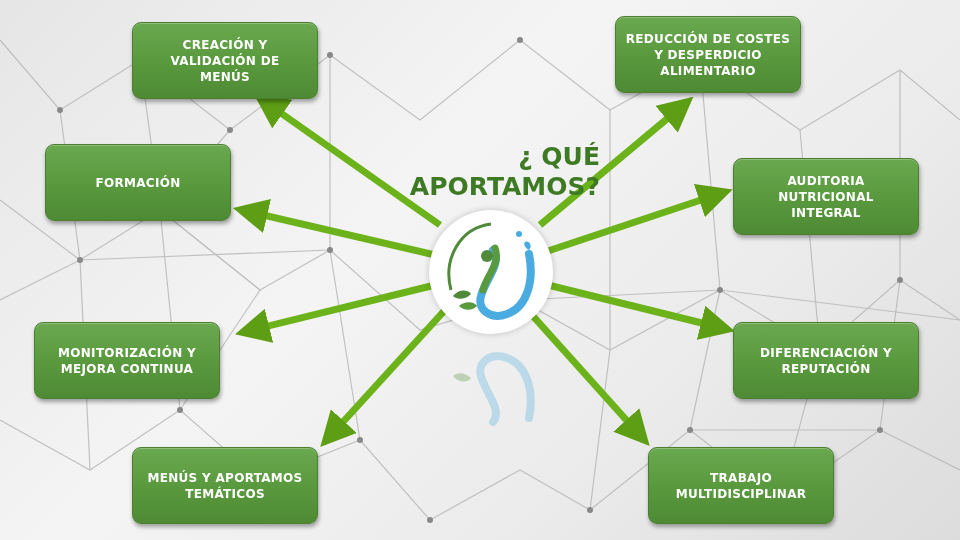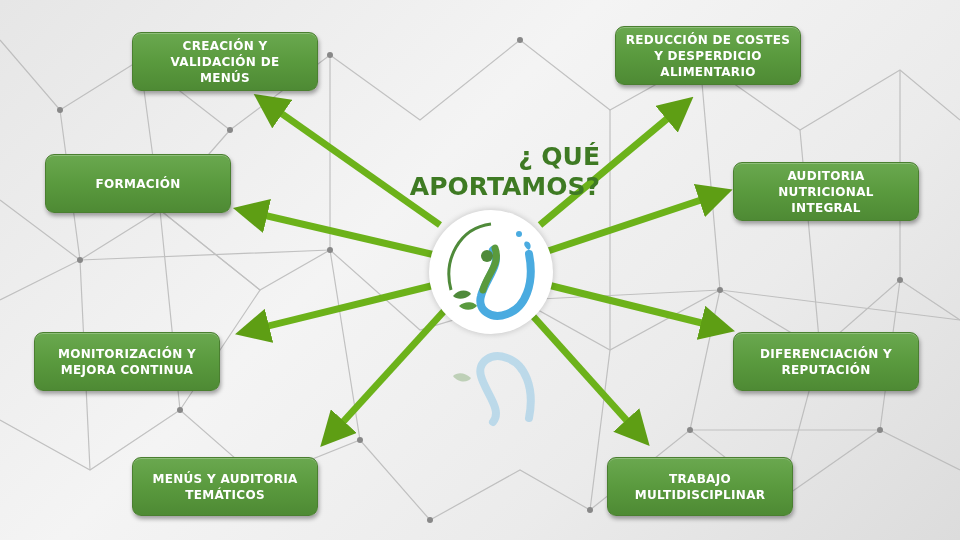--- a/index.html
+++ b/index.html
@@ -1,26 +1,26 @@
 <!DOCTYPE html>
 <html><head>
 <meta charset="utf-8">
 <style>
   html,body{margin:0;padding:0;}
   body{width:960px;height:540px;overflow:hidden;position:relative;
     background:linear-gradient(135deg,#e6e6e6 0%,#f4f4f4 40%,#ebebeb 70%,#dcdcdc 100%);
     font-family:"DejaVu Sans","Liberation Sans",sans-serif;}
   svg.bg{position:absolute;left:0;top:0;}
-  .box{position:absolute;width:186px;height:59px;border-radius:9px;
+  .box{position:absolute;width:186px;height:77px;border-radius:9px;
     background:linear-gradient(180deg,#6aa84f 0%,#5a9a3e 50%,#4e8a34 100%);
     box-shadow:1px 3px 4px rgba(0,0,0,0.35), inset 0 1px 0 rgba(255,255,255,0.25);
     border:1px solid #4a7f30;
     display:flex;align-items:center;justify-content:center;text-align:center;
     color:#fff;font-weight:bold;font-size:12px;line-height:16px;letter-spacing:0.3px;
-    white-space:pre-line;box-sizing:border-box;padding:0 8px;margin-top:10px;}
+    white-space:pre-line;box-sizing:border-box;padding:0 8px;}
   .title{position:absolute;left:380px;top:142px;width:220px;text-align:right;
     color:#3e7a23;font-weight:bold;font-size:25px;line-height:30px;white-space:pre-line;}
   .logo{position:absolute;left:429px;top:210px;width:124px;height:124px;border-radius:50%;
     background:#fff;box-shadow:0 0 6px rgba(0,0,0,0.2);}
   .reflection{position:absolute;left:429px;top:338px;width:124px;height:124px;opacity:0.3;transform:scaleY(-1);}
 </style>
 </head>
 <body>
 
 <svg class="bg" width="960" height="540">
@@ -75,31 +75,31 @@
     <line x1="532" y1="315" x2="638" y2="433"></line>
   </g>
 </svg>
 
 <div class="box" style="left:132px;top:22px;">CREACIÓN Y
 VALIDACIÓN DE
 MENÚS</div>
 <div class="box" style="left:45px;top:144px;">FORMACIÓN</div>
 <div class="box" style="left:34px;top:322px;">MONITORIZACIÓN Y
 MEJORA CONTINUA</div>
-<div class="box" style="left:132px;top:447px;">MENÚS Y AUDITORIA
+<div class="box" style="left:132px;top:447px;">MENÚS Y APORTAMOS
 TEMÁTICOS</div>
 <div class="box" style="left:615px;top:16px;">REDUCCIÓN DE COSTES
 Y DESPERDICIO
 ALIMENTARIO</div>
-<div class="box" style="left:733px;top:152px;">AUDITORIA
+<div class="box" style="left:733px;top:158px;">AUDITORIA
 NUTRICIONAL
 INTEGRAL</div>
 <div class="box" style="left:733px;top:322px;">DIFERENCIACIÓN Y
 REPUTACIÓN</div>
-<div class="box" style="left:607px;top:447px;">TRABAJO
+<div class="box" style="left:648px;top:447px;">TRABAJO
 MULTIDISCIPLINAR</div>
 
 <div class="title">¿ QUÉ
 APORTAMOS?</div>
 
 <div class="logo">
   <svg width="124" height="124" viewBox="0 0 124 124">
     <path d="M62,14 C30,18 14,50 22,80" stroke="#4f8a3a" stroke-width="3" fill="none"></path>
     <path d="M62,14 C80,20 76,48 62,62 C50,76 44,96 60,106 C80,112 104,94 104,64 C104,44 96,30 88,24" stroke="#4f8a3a" stroke-width="0" fill="none"></path>
     <path d="M64,40 C74,52 56,70 52,86 C48,100 62,110 78,104 C96,98 106,74 100,44" stroke="#4aabe0" stroke-width="8" fill="none" stroke-linecap="round"></path>

